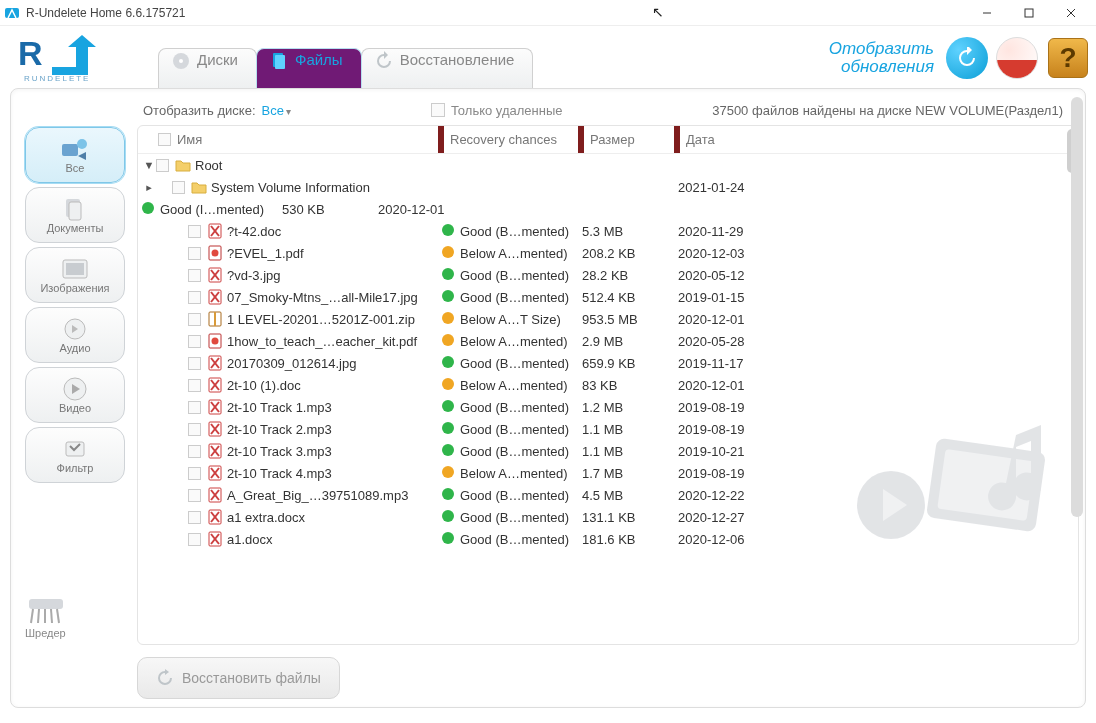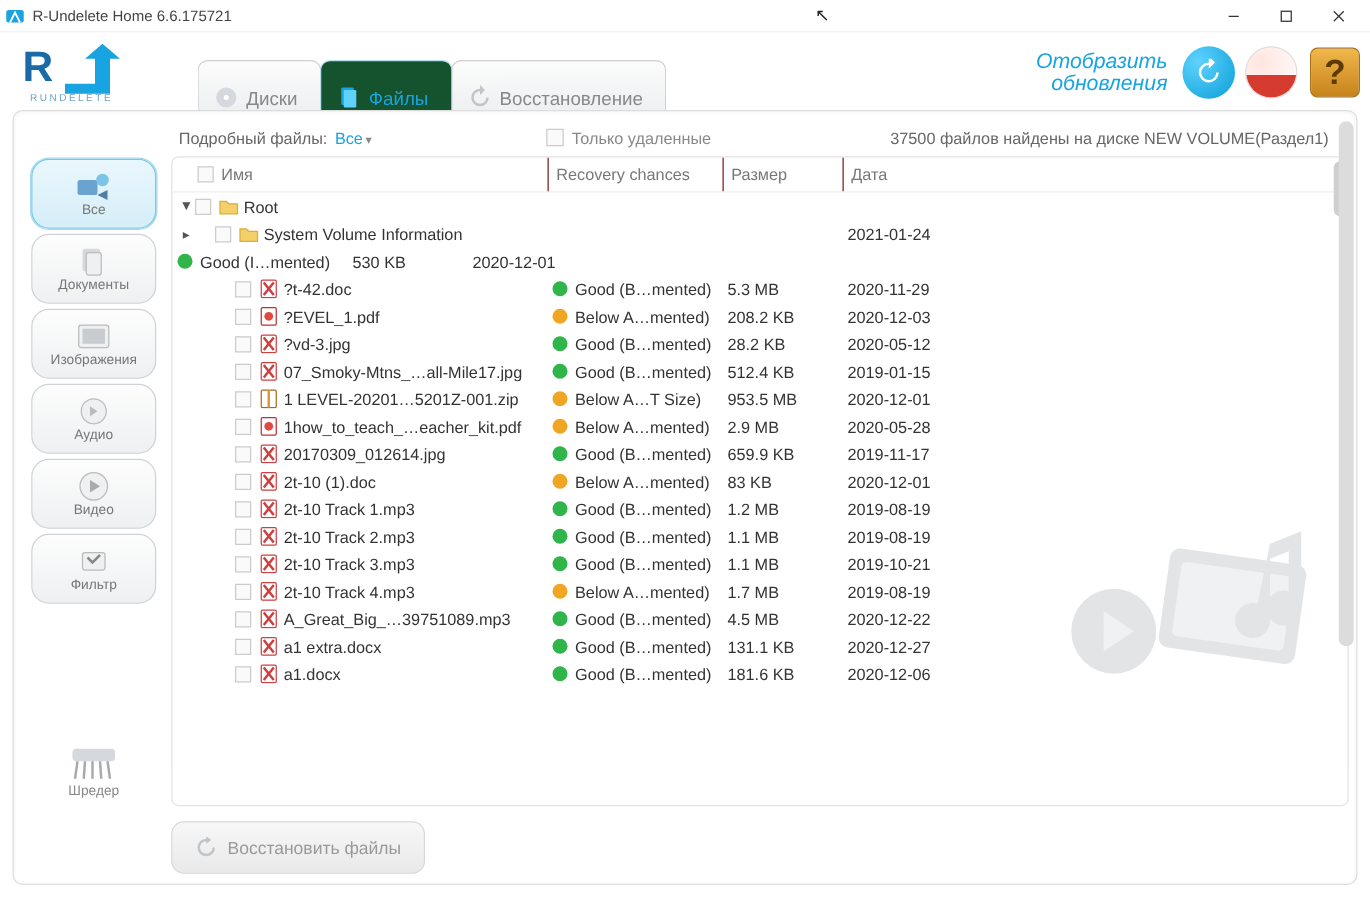--- a/index.html
+++ b/index.html
@@ -14,24 +14,24 @@
   .winbtns { display: flex; }
   .winbtn { width: 42px; height: 26px; display: flex; align-items: center; justify-content: center; cursor: pointer; font-size: 12px; }
 
   
   .header { height: 62px; display: flex; align-items: center; padding: 2px 8px 0 8px; background: #fff; }
   .logo { width: 120px; height: 58px; display: flex; align-items: center; justify-content: center; }
   .logo svg { width: 100px; height: 50px; }
 
   
   .tabs { display: flex; align-self: flex-end; margin-left: 30px; }
-  .tab { height: 40px; padding: 16px 18px 0 12px; display: flex; align-items: flex-end; gap: 6px; border: 1px solid #d0d0d0;
+  .tab { height: 40px; padding: 2px 18px 0 12px; display: flex; align-items: flex-start; gap: 6px; border: 1px solid #d0d0d0;
          border-bottom: none; border-radius: 8px 8px 0 0; margin-right: -1px; color: #888; cursor: pointer;
          background: linear-gradient(#fcfcfc,#eef0f1); font-size: 15px; }
-  .tab.active { background: #14532d; color: #18a4e0; border-color: #b8dff0; position: relative; z-index: 2; }
+  .tab.active { background: #701a75; color: #18a4e0; border-color: #b8dff0; position: relative; z-index: 2; }
   .tab .tab-icon { width: 20px; height: 20px; }
   .tab .tab-icon svg { width: 20px; height: 20px; }
 
   .header .spacer { flex: 1; }
   .updates-label { font-size: 17px; font-style: italic; color: #18a4e0; text-align: right; line-height: 1.05; margin-right: 8px; }
   .round-btn { width: 42px; height: 42px; border-radius: 50%; display:flex; align-items:center; justify-content:center; margin: 0 4px; cursor:pointer; }
   .refresh-btn { background: radial-gradient(circle at 30% 30%, #5fd2ff, #0a9ed6); }
   .globe-btn { background: radial-gradient(circle at 30% 30%, #ffe5e0, #fff); border: 1px solid #ddd; position:relative; overflow:hidden;}
   .globe-btn::after{content:"";position:absolute;bottom:0;left:0;right:0;height:45%;background:#d63b2f;}
   .help-btn { width: 40px; height: 40px; border-radius: 6px; background: linear-gradient(#f0b84a, #c7821c);
@@ -51,42 +51,42 @@
   .filterbar .count { margin-left: auto; color: #666; padding-right: 10px;}
 
   .body-area { display: flex; height: 520px; position:relative; }
   .sidebar { width: 116px; display: flex; flex-direction: column; align-items: center; padding-top: 0; }
   .sb-item { width: 100px; height: 56px; border: 1px solid #cfd3d7; border-radius: 14px; margin: 2px 0;
              display: flex; flex-direction: column; align-items: center; justify-content: center;
              background: linear-gradient(#fdfdfd,#eef0f1); cursor:pointer; color:#777; font-size:11px; }
   .sb-item.selected { border-color: #7fc7e8; background: linear-gradient(#eaf7fd,#d5eef8); box-shadow: 0 0 0 1px #a6dcf3; }
   .sb-item .sb-icon { width: 30px; height: 26px; }
   .sb-item .sb-icon svg{width:100%;height:100%;}
-  .sb-shredder { margin-top: auto; width:100px; height:56px; display:flex;flex-direction:column;align-items:center;justify-content:center;color:#888;font-size:11px;cursor:pointer;}
+  .sb-shredder { margin-top: auto; width:100px; height:56px; display:flex;flex-direction:column;align-items:flex-start;justify-content:center;color:#888;font-size:11px;cursor:pointer;}
   .sb-shredder .sb-icon{width:42px;height:32px;}
 
   
   .filelist { flex: 1; border: 1px solid #e4e4e4; border-radius: 6px; background: #fff; display:flex; flex-direction:column; overflow:hidden; margin-left: 4px;}
   .cols { display:flex; align-items:center; height: 28px; border-bottom: 1px solid #eee; color:#777; font-size:13px; }
-  .cols .col { padding: 0 6px; border-left: 1px solid #7f1d1d; height: 100%; display:flex;align-items:center;}
+  .cols .col { padding: 0 6px; border-left: 6px solid #7f1d1d; height: 100%; display:flex;align-items:center;}
   .cols .col.first{border-left:none;}
   .col-name { flex: 0 0 300px; padding-left: 20px !important;}
   .col-rec  { flex: 0 0 140px; }
   .col-size { flex: 0 0 96px; }
   .col-date { flex: 0 0 120px; }
   .ckbox { width:13px; height:13px; border:1px solid #ccc; display:inline-block; margin-right:6px; background:#fafafa;}
 
   .rows { flex:1; overflow:hidden; position:relative;}
   .row { display:flex; align-items:center; height: 22px; font-size: 13px; color: #333; padding-left: 4px;}
   .row .expander{ width:14px; text-align:center; color:#555; font-size:11px;}
   .row .indent{ display:inline-block;}
   .row .ficon{ width:16px;height:16px; margin-right:4px; display:inline-flex;align-items:center;justify-content:center;}
   .row .ficon svg{width:16px;height:16px;}
   .row .name{ flex: 0 0 300px; display:flex; align-items:center; overflow:hidden; white-space:nowrap;}
-  .row .rec{ flex:0 0 140px; display:flex; align-items:center; gap:6px;}
+  .row .rec{ flex:0 0 140px; display:flex; gap:6px;}
   .row .rec .dot{width:12px;height:12px;border-radius:50%;}
   .row .rec .dot.green{background:#2fb54a;}
   .row .rec .dot.orange{background:#f0a623;}
   .row .size{ flex:0 0 96px;}
   .row .date{ flex:0 0 120px;}
 
   .list-scroll { position:absolute; right:2px; top:2px; bottom:2px; width:10px;  }
   .list-scroll-thumb { position:absolute; top:2px; width:10px; height:44px; background:#cfcfcf; border-radius:5px;}
 
   .deco-image { position:absolute; right: 18px; bottom: 70px; width: 220px; height: 160px; pointer-events:none; opacity:0.6;}
@@ -184,21 +184,21 @@
     <svg width="22" height="22" viewBox="0 0 22 22">
         <path d="M11 3 a8 8 0 1 0 8 8 h-2 a6 6 0 1 1 -6 -6 v3 l5 -5 -5 -5z" fill="#fff"></path>
       </svg>
   </div>
   <div class="round-btn globe-btn"></div>
   <div class="help-btn">?</div>
 </div>
 
 <div class="content-wrap">
   <div class="filterbar">
-    <span class="lbl">Подробный файлы:</span>
+    <span class="lbl">Отобразить диске:</span>
     <span class="linklike"><span>Все</span><span class="dropdown-arrow">▾</span></span>
     <span class="checkbox"></span>
     <span class="ck-lbl">Только удаленные</span>
     <span class="count">37500 файлов найдены на диске NEW VOLUME(Раздел1)</span>
   </div>
 
   <div class="body-area">
 
     <div class="sidebar">
       <div class="sb-item selected">

